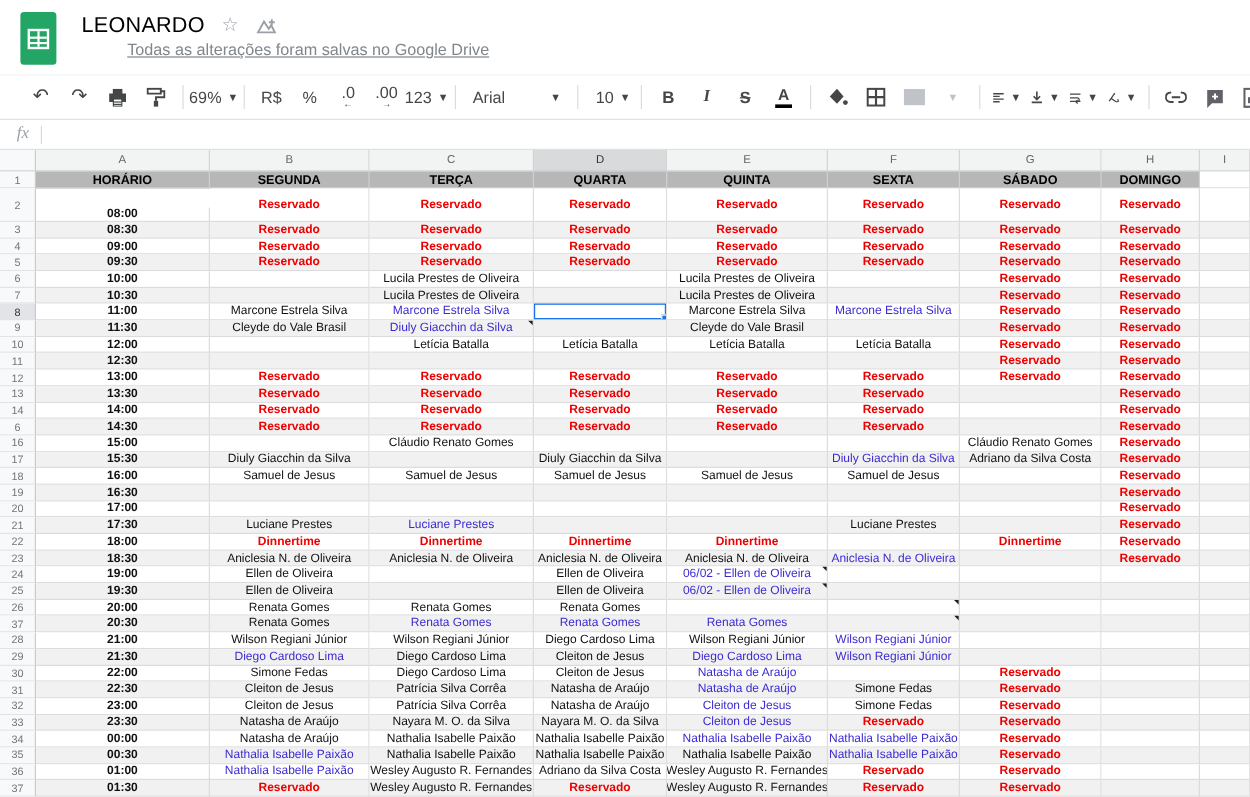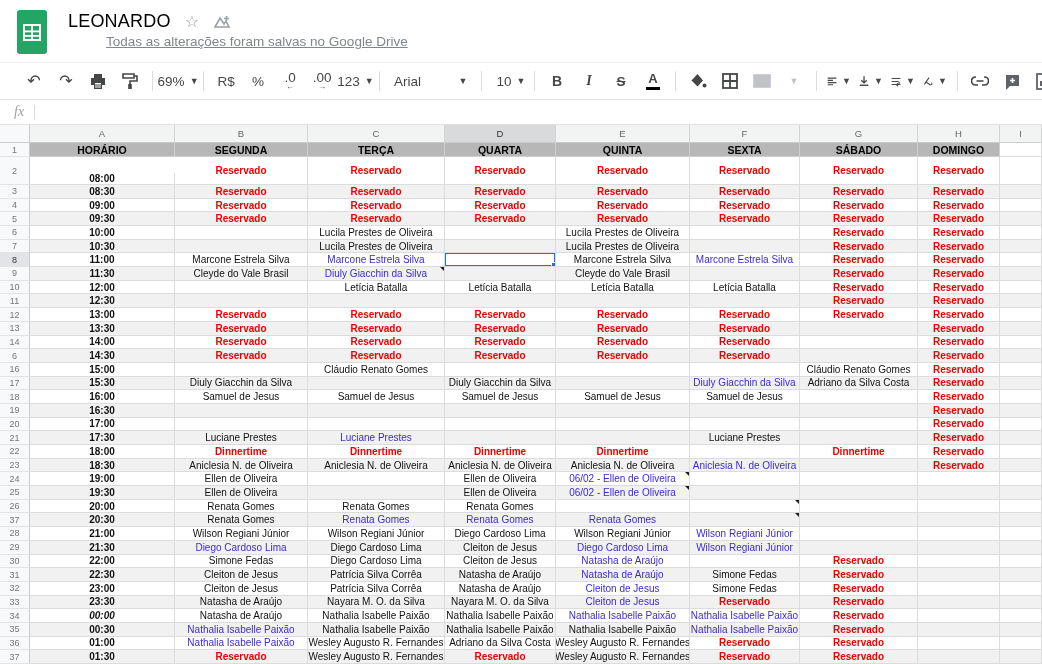--- a/index.html
+++ b/index.html
@@ -646,21 +646,21 @@
           <div class="cell" style="width: 137px;">Nayara M. O. da Silva</div>
           <div class="cell" style="width: 111px;">Nayara M. O. da Silva</div>
           <div class="cell blue" style="width: 134px;">Cleiton de Jesus</div>
           <div class="cell red" style="width: 110px;">Reservado</div>
           <div class="cell red" style="width: 118px;">Reservado</div>
           <div class="cell" style="width: 82px;"></div>
           <div class="cell" style="width: 42px;"></div>
         </div>
         <div class="r">
           <div class="rn">34</div>
-          <div class="cell time" style="width: 145px; font-style: italic;">00:00</div>
+          <div class="cell time" style="width: 145px;">00:00</div>
           <div class="cell" style="width: 133px;">Natasha de Araújo</div>
           <div class="cell" style="width: 137px;">Nathalia Isabelle Paixão</div>
           <div class="cell" style="width: 111px;">Nathalia Isabelle Paixão</div>
           <div class="cell blue" style="width: 134px;">Nathalia Isabelle Paixão</div>
           <div class="cell blue" style="width: 110px;">Nathalia Isabelle Paixão</div>
           <div class="cell red" style="width: 118px;">Reservado</div>
           <div class="cell" style="width: 82px;"></div>
           <div class="cell" style="width: 42px;"></div>
         </div>
         <div class="r band">

